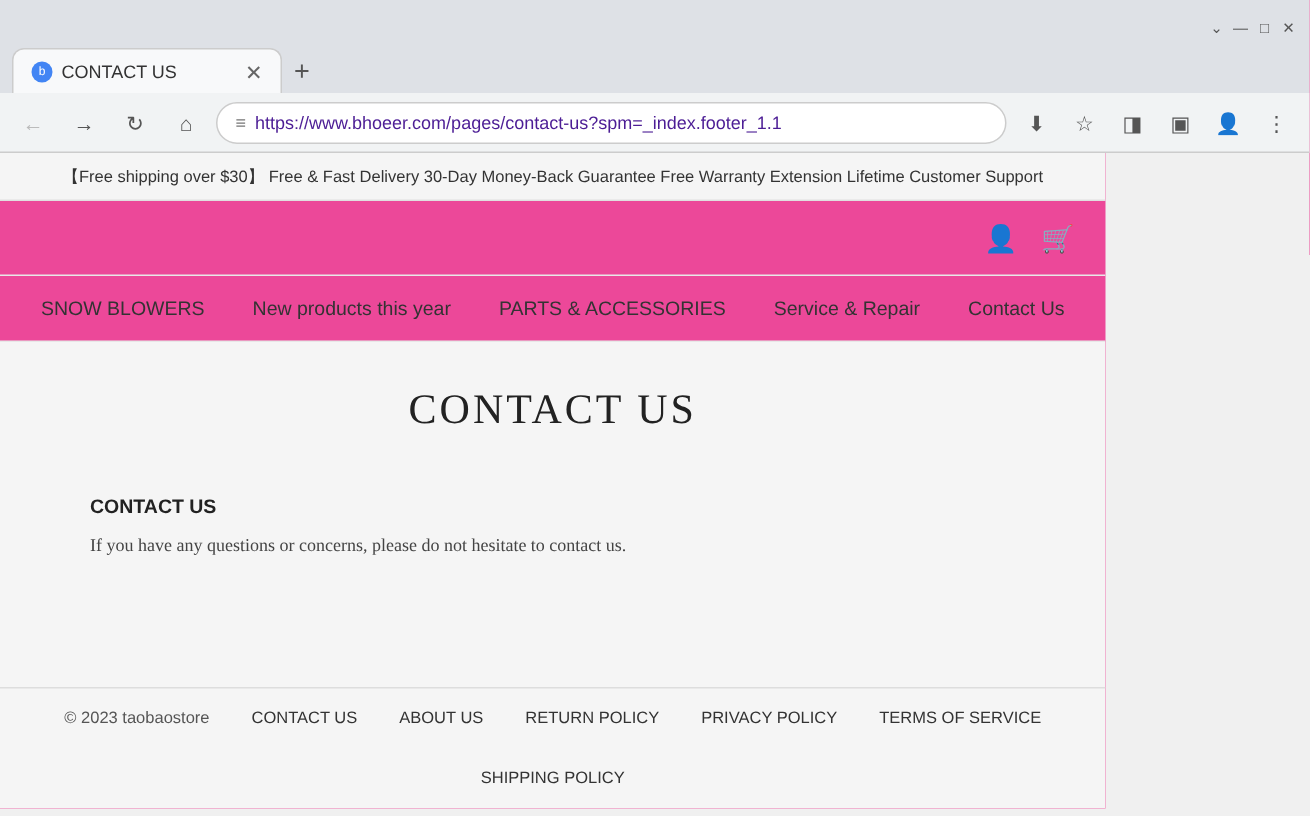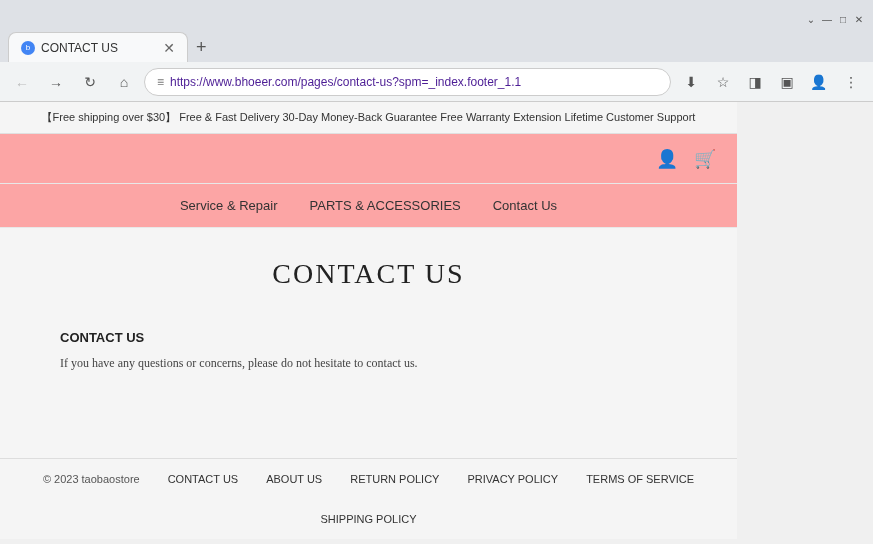--- a/index.html
+++ b/index.html
@@ -21,21 +21,21 @@
 
     .nav-bar { display: flex; align-items: center; background: #f1f3f4; padding: 4px 8px; gap: 6px; border-bottom: 1px solid #ccc; height: 40px; }
     .nav-icon { width: 28px; height: 28px; display: flex; align-items: center; justify-content: center; border-radius: 50%; cursor: pointer; color: #555; font-size: 14px; }
     .nav-icon.disabled { color: #bbb; cursor: default; }
     .address-bar { flex: 1; display: flex; align-items: center; background: white; border: 1px solid #ccc; border-radius: 20px; padding: 4px 12px; gap: 6px; height: 28px; }
     .address-url { font-size: 12px; color: #4c1d95; flex: 1; }
     .address-icon { color: #777; font-size: 12px; }
     .nav-actions { display: flex; gap: 4px; align-items: center; }
 
     
-    .page-wrapper { background: #fca5a5; width: 737px; height: 437px; overflow: hidden; display: flex; flex-direction: column; }
+    .page-wrapper { background: #ec4899; width: 737px; height: 437px; overflow: hidden; display: flex; flex-direction: column; }
 
     .announcement-bar { background: #f5f5f5; text-align: center; padding: 8px; font-size: 11px; color: #333; border-bottom: 1px solid #e0e0e0; white-space: nowrap; overflow: hidden; }
 
     .header { display: flex; align-items: center; justify-content: flex-end; padding: 8px 20px; border-bottom: 1px solid #e8e8e8; height: 50px; }
     .header-icons { display: flex; gap: 16px; align-items: center; }
     .header-icon { cursor: pointer; color: #333; font-size: 18px; }
 
     .nav-menu { display: flex; justify-content: center; align-items: center; gap: 0; border-bottom: 1px solid #e8e8e8; padding: 8px 0; }
     .nav-item { padding: 6px 16px; font-size: 13px; color: #333; cursor: pointer; white-space: nowrap; }
 
@@ -102,22 +102,24 @@
   </div>
 
   <div class="header">
     <div class="header-icons">
       <span class="header-icon">👤</span>
       <span class="header-icon">🛒</span>
     </div>
   </div>
 
   <div class="nav-menu">
+    <span class="nav-item">SNOW BLOWERS</span>
+    <span class="nav-item">New products this year</span>
+    <span class="nav-item">PARTS &amp; ACCESSORIES</span>
     <span class="nav-item">Service &amp; Repair</span>
-    <span class="nav-item">PARTS &amp; ACCESSORIES</span>
     <span class="nav-item">Contact Us</span>
   </div>
 
   <div class="main-content">
     <h1 class="contact-title">CONTACT US</h1>
     <div class="contact-section">
       <p class="contact-heading">CONTACT US</p>
       <p class="contact-text">If you have any questions or concerns, please do not hesitate to contact us.</p>
     </div>
   </div>

